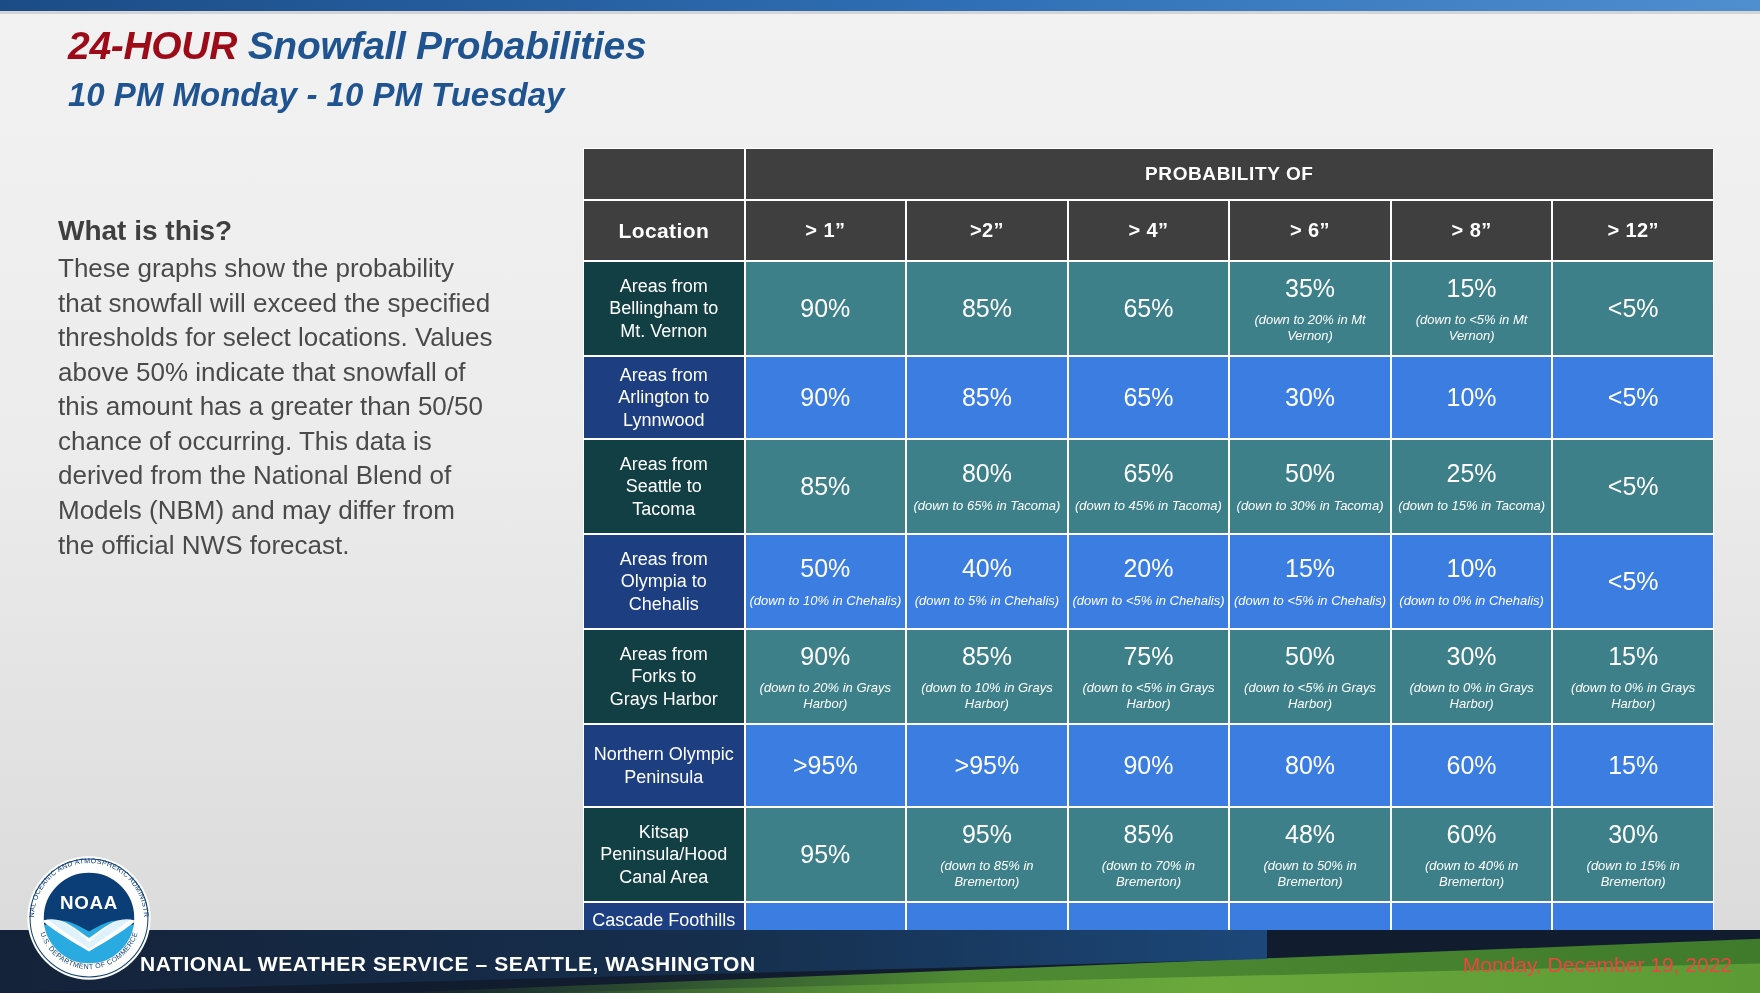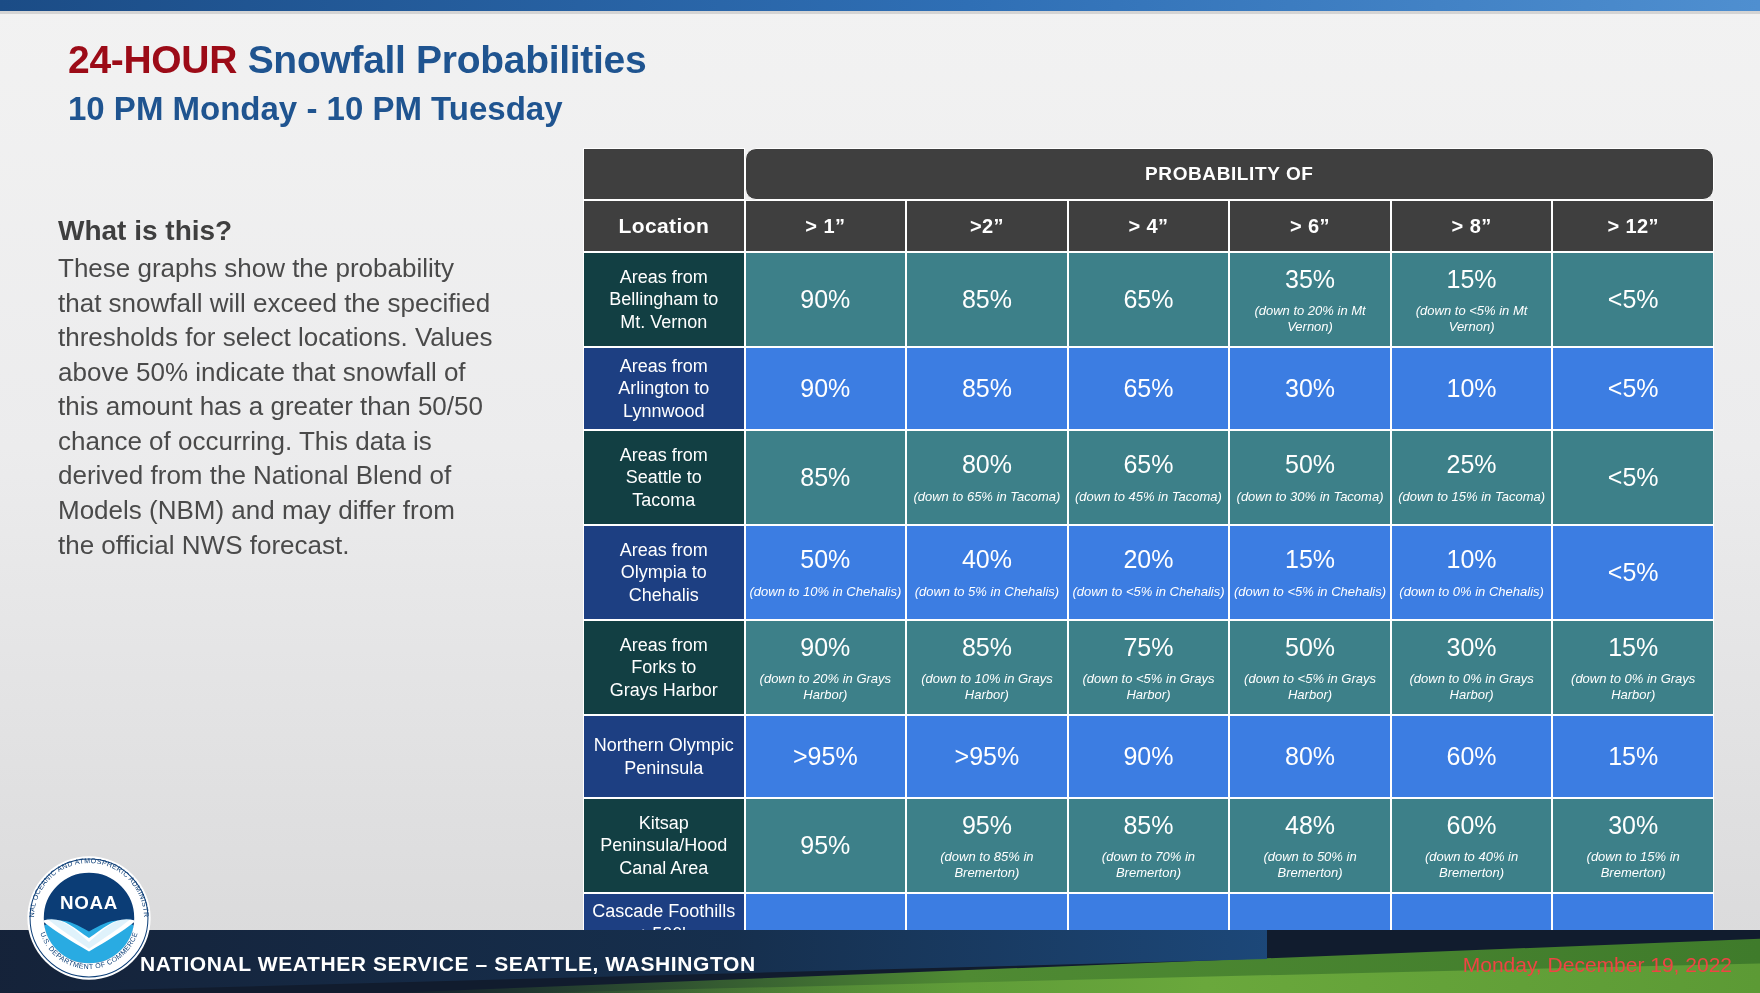--- a/index.html
+++ b/index.html
@@ -13,21 +13,21 @@
   #top-bar{
     position:absolute; top:0; left:0; width:100%; height:11px;
     background:linear-gradient(90deg,#1b4c86 0%,#2f6fb5 55%,#4f8fd0 100%);
   }
   #top-bar-shadow{
     position:absolute; top:11px; left:0; width:100%; height:3px;
     background:rgba(0,0,0,.12);
   }
 
   
-  #title-block{ position:absolute; left:68px; top:38px; }
+  #title-block{ position:absolute; left:68px; top:24px;font-style:italic; }
   #title-line1{
     font-size:39px; font-weight:bold; letter-spacing:-.3px; line-height:1.15;
     color:#1f5490; white-space:nowrap;
   }
   #title-line1 .hours{ color:#9c0b17; }
   #title-line2{
     font-size:33px; font-weight:bold; color:#1f5490;
     line-height:1.2; margin-top:6px; white-space:nowrap;
   }
 
@@ -47,25 +47,25 @@
     border-collapse:separate; border-spacing:0;
     table-layout:fixed;
   }
   #prob-table td, #prob-table th{
     border:1px solid #ffffff;
     text-align:center; vertical-align:middle;
     color:#ffffff;
   }
   .hdr-dark{ background:#3f3f3f; }
   #probability-of-cell{
-    font-size:19px; font-weight:bold; letter-spacing:.6px; height:52px;border-radius:11px;
+    font-size:19px; font-weight:bold; letter-spacing:.6px; height:52px;
   }
   #spacer-cell{ background:#3f3f3f; border-left-color:#3f3f3f; border-top-color:#3f3f3f; }
   .col-head{
-    background:#3f3f3f; font-size:20px; font-weight:bold; height:52px;
+    background:#3f3f3f; font-size:20px; font-weight:bold; height:61px;
     letter-spacing:.4px;
   }
   #location-head{ font-size:21px; font-weight:bold; }
 
   
   .loc-teal{ background:#123f43; }
   .loc-blue{ background:#1d3f82; }
   .loc-cell{
     font-size:18px; line-height:1.25; padding:6px 3px; width:253px;margin-top:20px;
   }

